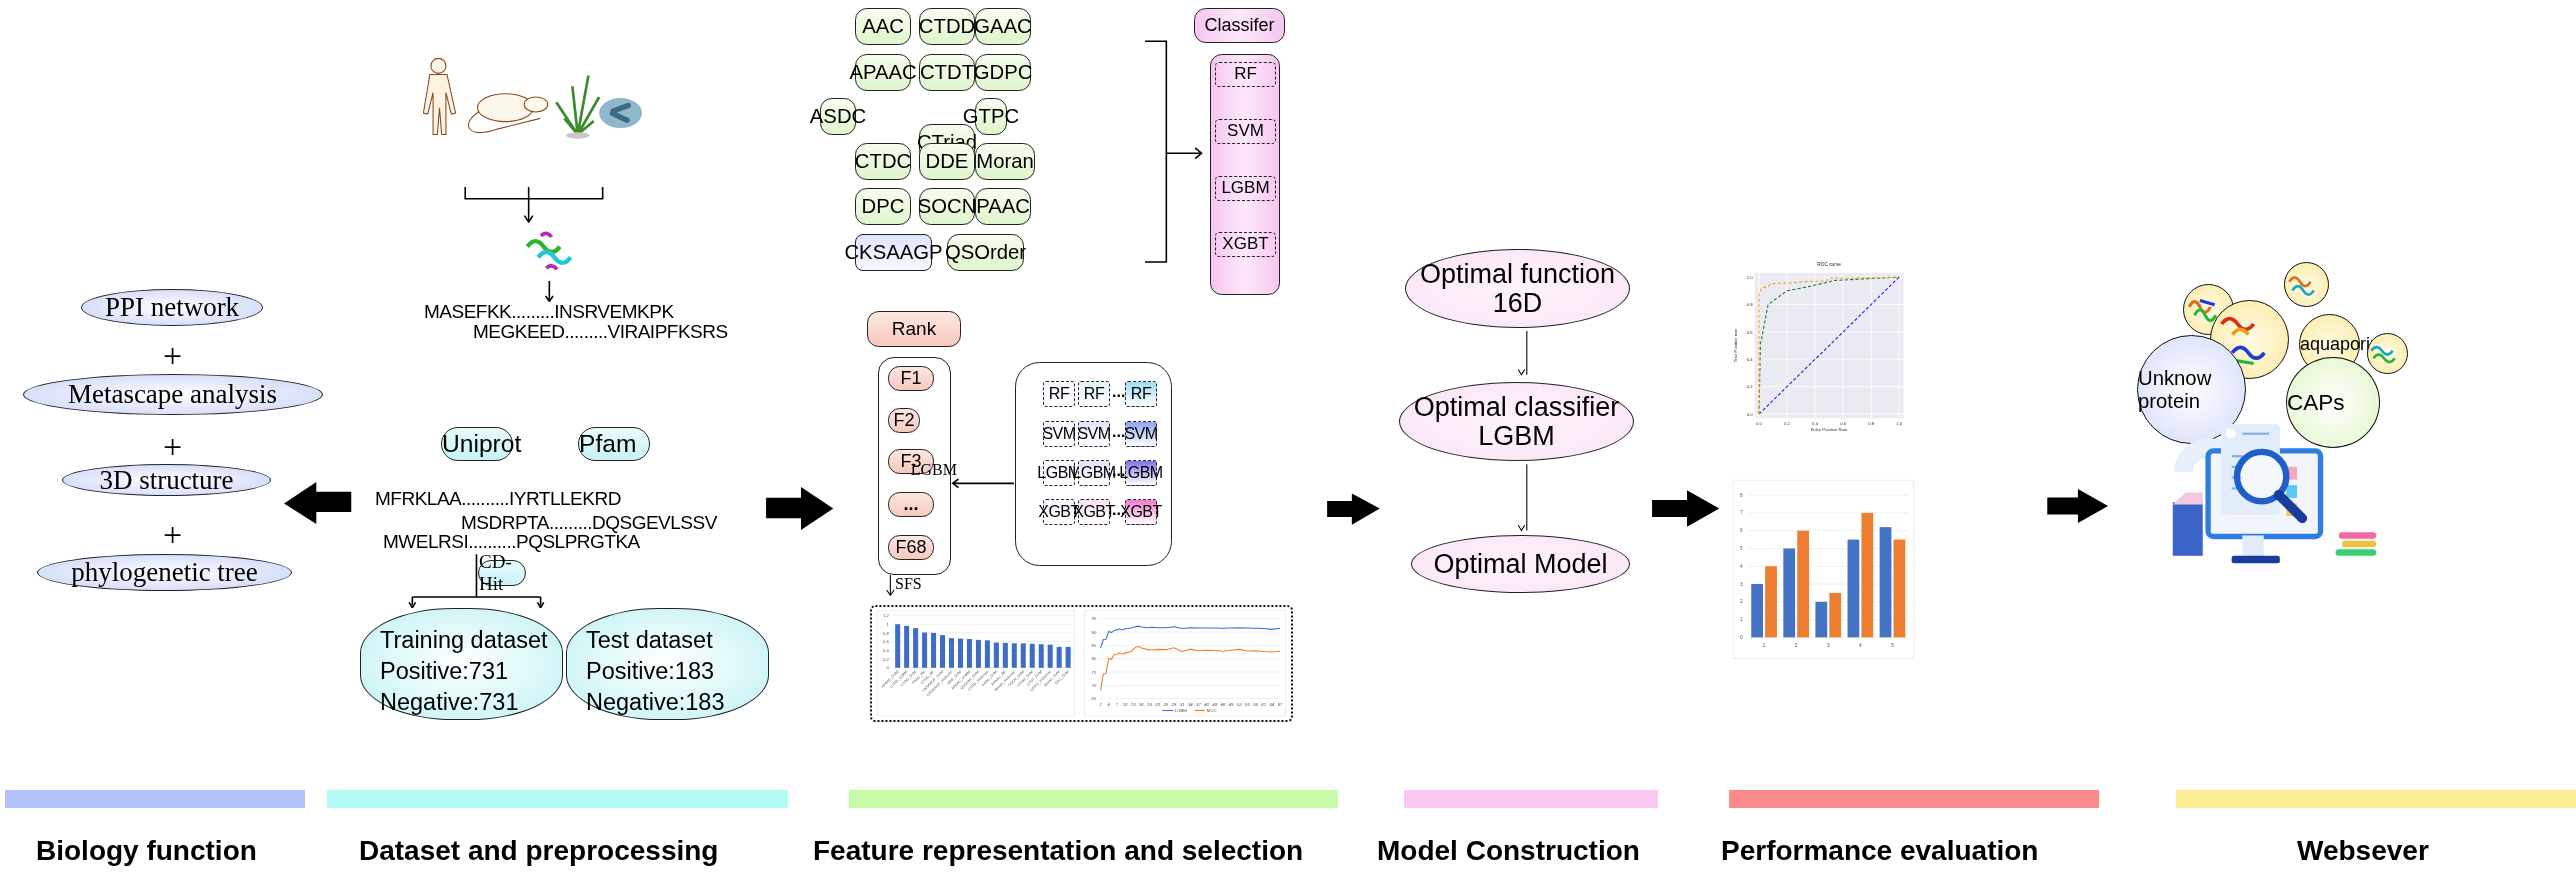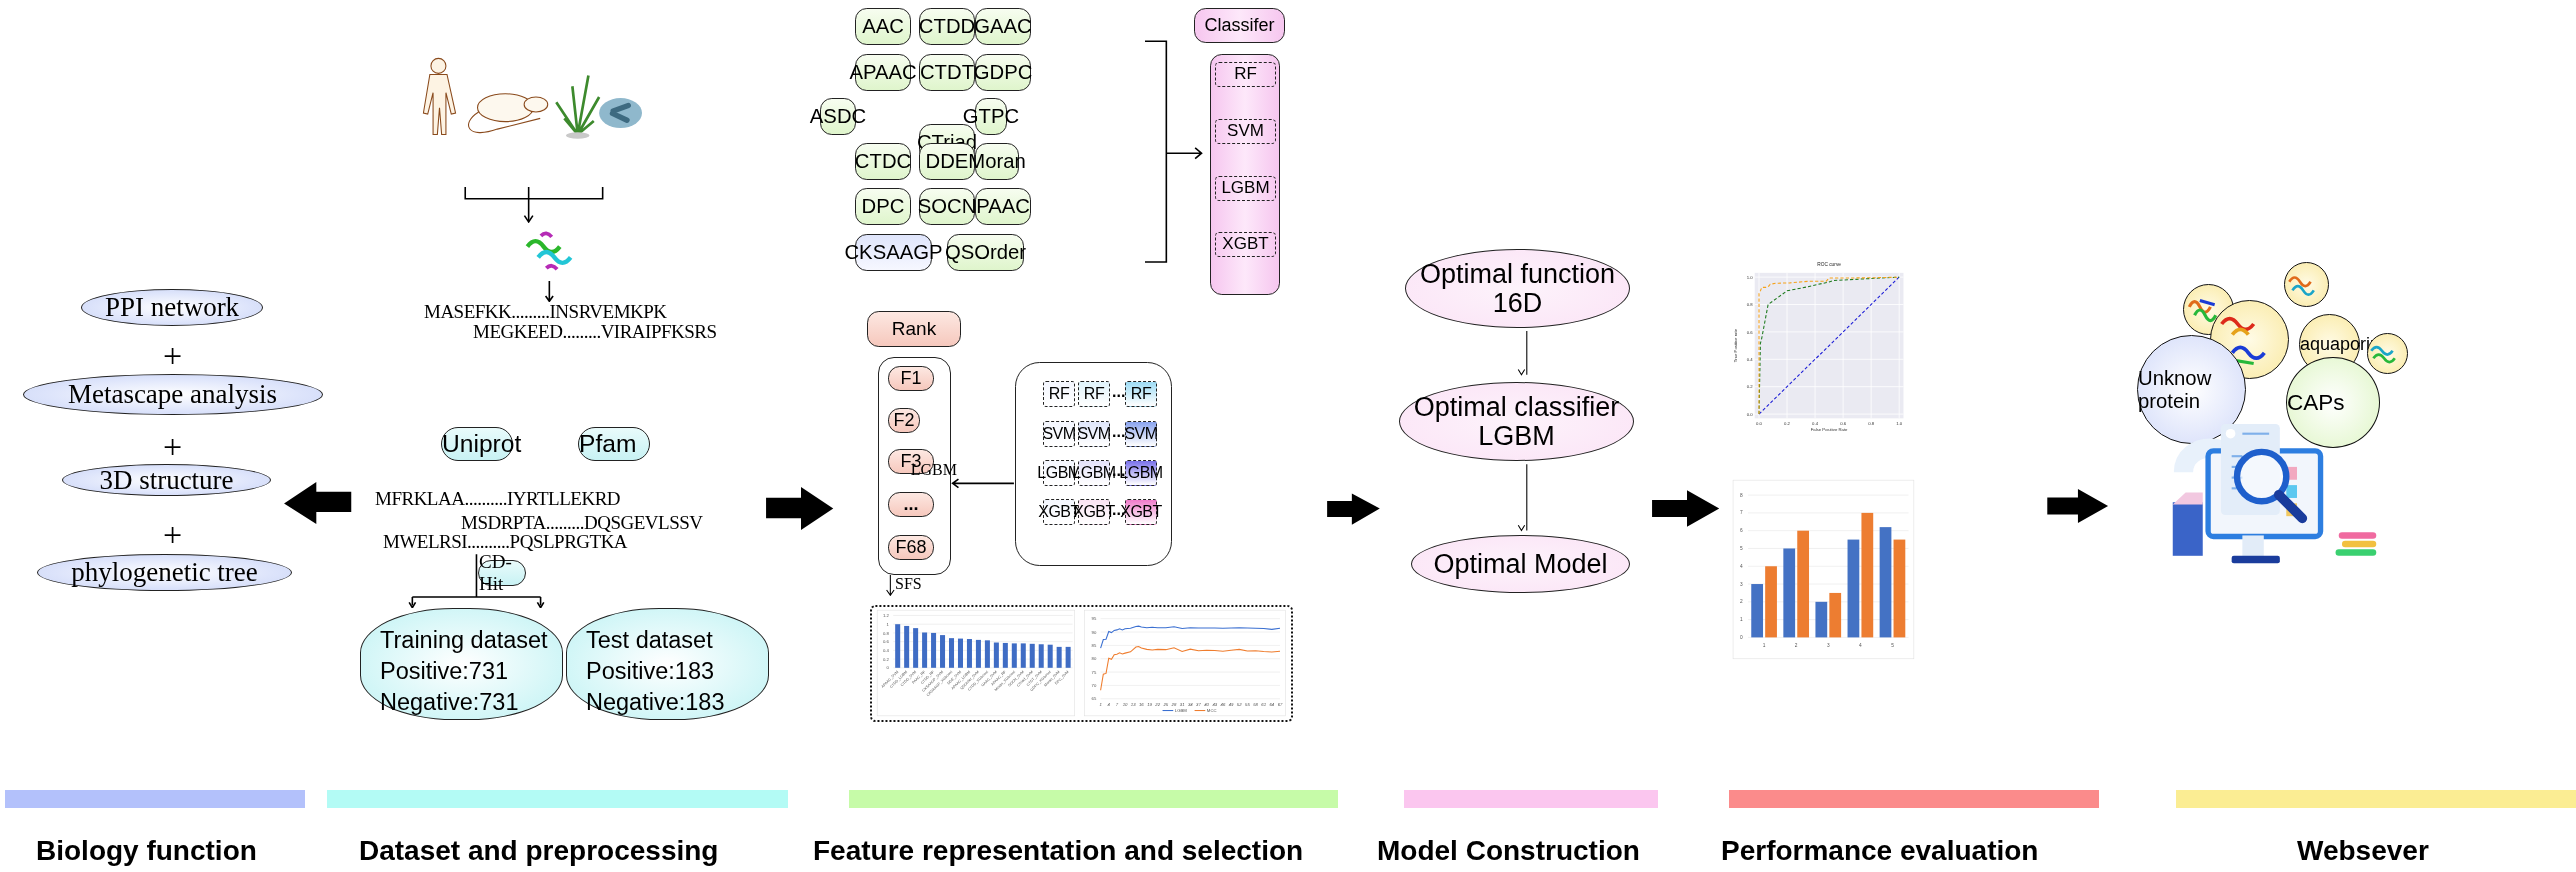--- a/index.html
+++ b/index.html
@@ -14,21 +14,21 @@
     background: radial-gradient(ellipse at center, #ffffff 0%, #dde4fb 60%, #c9d3f6 100%);
     display: flex; align-items: center; justify-content: center;
     font-family: "Liberation Serif", serif; font-size: 27px; white-space: nowrap;
   }
   .plus { position: absolute; font-family: "Liberation Serif", serif; font-size: 34px; line-height: 1; }
 
   
   .bigarrow { position: absolute; }
 
   
-  .seq { position: absolute; font-family: Liberation Serif, serif; font-size: 19px; white-space: nowrap; letter-spacing: -0.5px; }
+  .seq { position: absolute; font-family: Liberation Sans, sans-serif; font-size: 19px; white-space: nowrap; letter-spacing: -0.5px; }
   .pill-cyan {
     position: absolute; border: 1.6px solid #222; border-radius: 23.5px;
     background: linear-gradient(180deg, #e9fbfb, #c8f2f4);
     display: flex; align-items: center; 
     font-size: 30px;
   }
   .dataset-box {
     position: absolute; border: 1.6px solid #222; border-radius: 46% / 40%;
     background: radial-gradient(ellipse at center, #ffffff 0%, #d2f6f7 70%, #bff0f2 100%);
     padding: 16px 0 0 19px; font-size: 23.5px; line-height: 31px;
@@ -219,33 +219,33 @@
       </div>
       <div class="feat" style="left: 975px; top: 98px; width: 32px;">
         <span>GTPC</span>
       </div>
       <div class="feat" style="left: 855px; top: 143px; width: 56px;">
         <span>CTDC</span>
       </div>
       <div class="feat" style="left: 919px; top: 143px; width: 56px;">
         <span>DDE</span>
       </div>
-      <div class="feat" style="left: 975px; top: 143px; width: 44px; align-items: center;">
+      <div class="feat" style="left: 975px; top: 143px; width: 60px; align-items: center;">
         <span>Moran</span>
       </div>
       <div class="feat" style="left: 855px; top: 188px; width: 56px;">
         <span>DPC</span>
       </div>
       <div class="feat" style="left: 919px; top: 188px; width: 56px;">
         <span>SOCN</span>
       </div>
       <div class="feat" style="left: 975px; top: 188px; width: 56px;">
         <span>PAAC</span>
       </div>
-      <div class="feat blue" style="left: 855px; top: 234px; width: 77px;">
+      <div class="feat blue" style="left: 855px; top: 234px; width: 77px; border-radius: 8px;">
         <span>CKSAAGP</span>
       </div>
       <div class="feat" style="left: 947px; top: 234px; width: 77px;">
         <span>QSOrder</span>
       </div>
     </div>
 
   <svg class="abs" style="left:1145px;top:16px;" width="64" height="268" viewBox="0 0 120 500">
     <path d="M0,46 L40,46 L40,460 L0,460 M40,256 L104,256 M94,246 L106,256 L94,266" stroke="#000" stroke-width="3" fill="none"></path>
   </svg>

